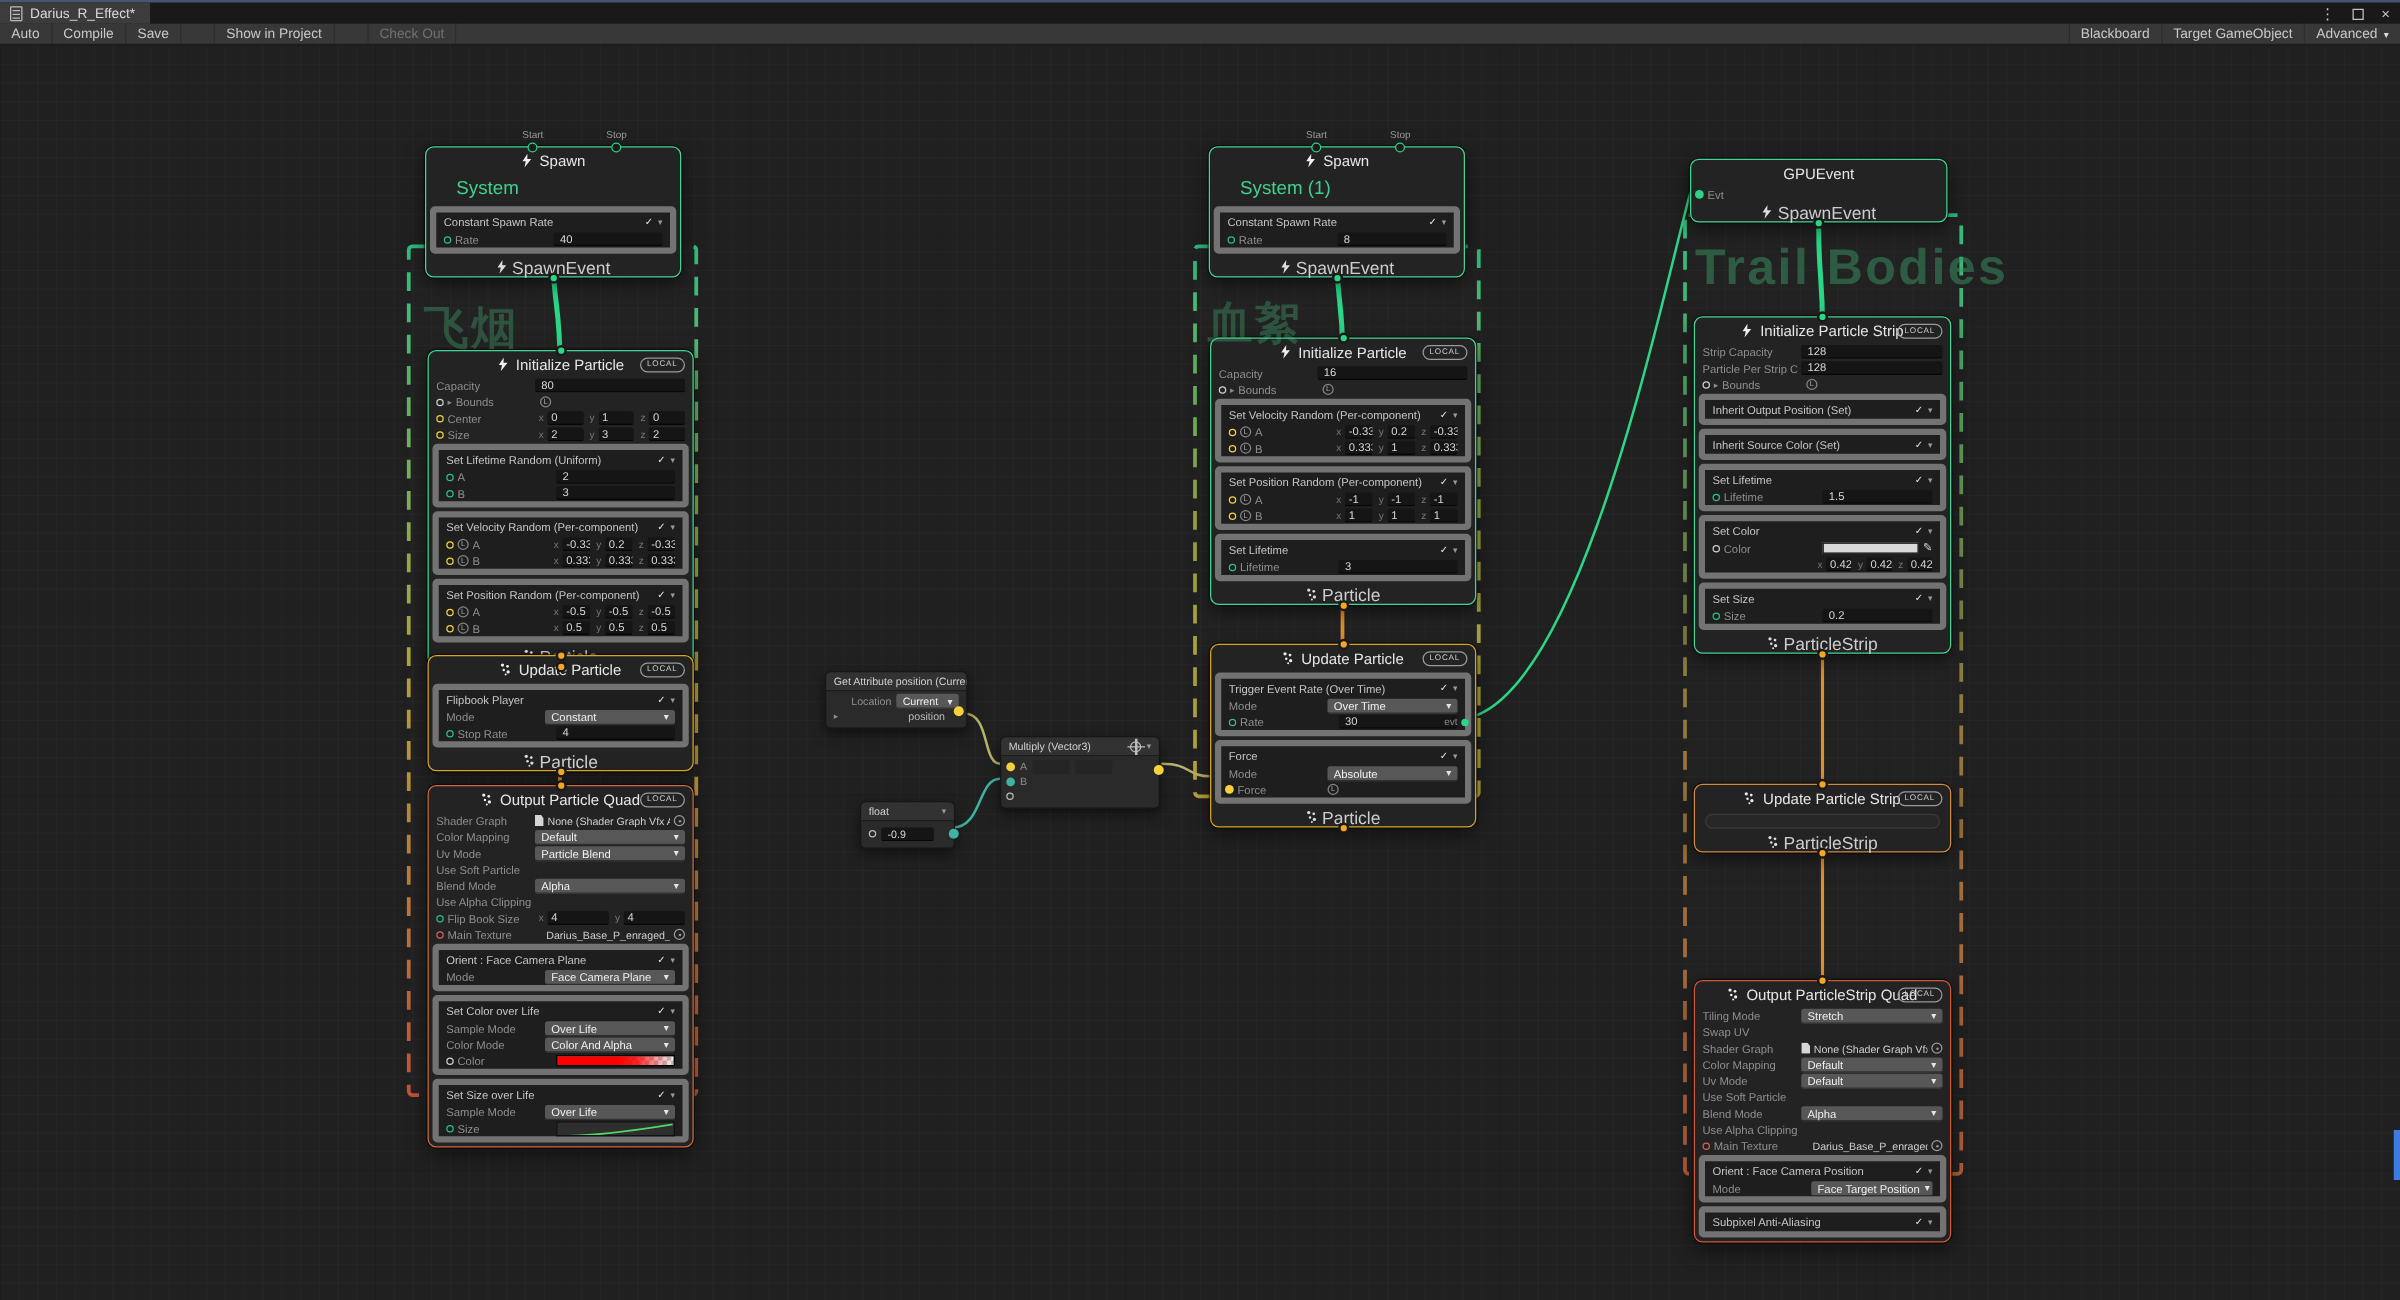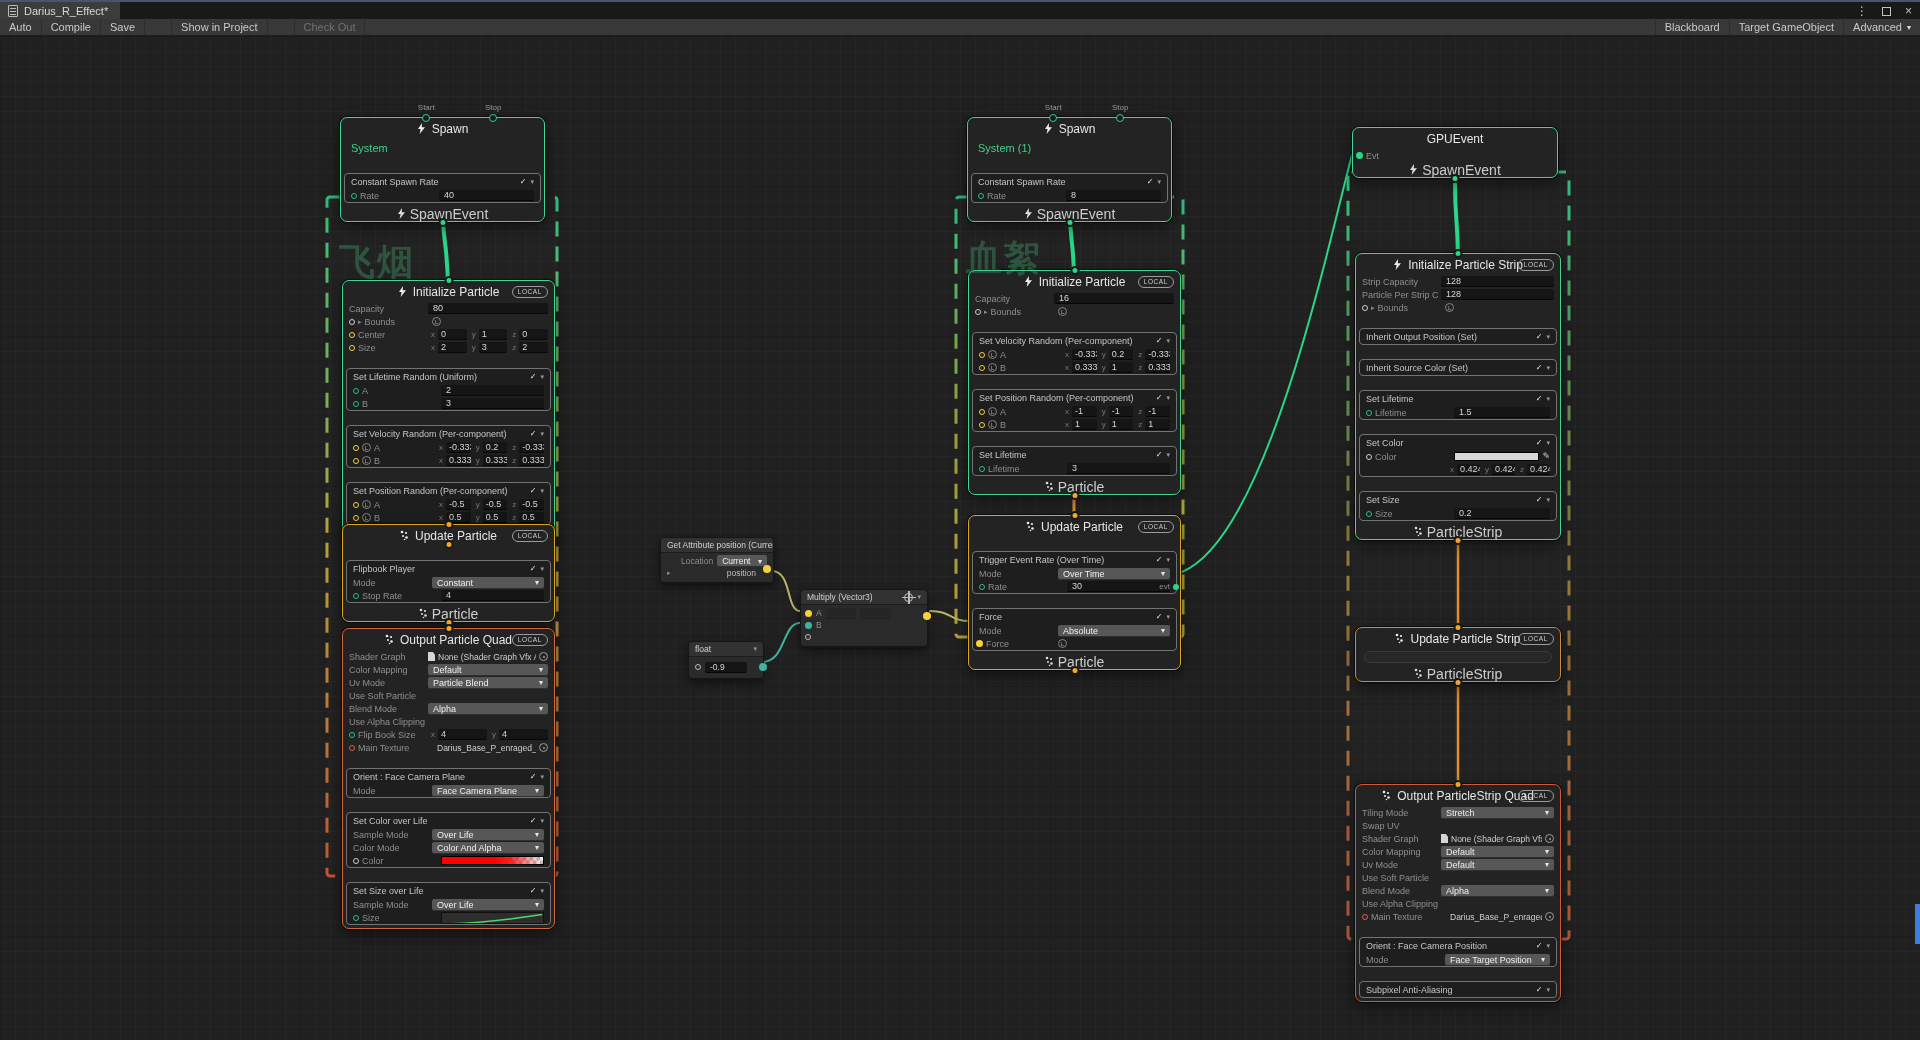--- a/index.html
+++ b/index.html
@@ -32,22 +32,22 @@
     background-size:15px 15px,15px 15px,150px 150px,150px 150px; }
   #gsvg,#esvg { position:absolute; left:0; top:0; width:1920px; height:1004px; }
   .grouplabel { position:absolute; font-weight:700; pointer-events:none; letter-spacing:2px; }
   
   .node { position:absolute; border:1.5px solid #555; border-radius:7px; background:#232323;
     box-shadow:0 0 0 1px rgba(0,0,0,.55), 0 5px 16px rgba(0,0,0,.5); font-size:9px; color:#a8a8a8; }
   .ntitle { height:21px; display:flex; align-items:center; justify-content:center; gap:6px;
     color:#e6e6e6; font-size:12px; position:relative; }
   .badge { position:absolute; right:6px; top:5px; font-size:6.5px; letter-spacing:.6px; color:#cfcfcf;
     border:1px solid #9a9a9a; border-radius:7px; padding:1px 5px; line-height:8px; }
-  .sysrow { color:#3fd08d; font-size:11px; padding:3px 10px 5px; }
-  .block { background:#1e1e1e; border:1px solid #737373; border-radius:4px; margin:14px 3px 3px; }
+  .sysrow { color:#3fd08d; font-size:15px; padding:3px 24px 5px; }
+  .block { background:#1e1e1e; border:5px solid #737373; border-radius:4px; margin:1px 3px 3px; }
   .bhead { height:15px; display:flex; align-items:center; padding:0 6px; color:#c6c6c6; font-size:9px; gap:4px; }
   .flexsp { flex:1; }
   .chk { color:#e8e8e8; font-size:8px; } .chev { color:#9a9a9a; font-size:7px; }
   .row { height:13px; display:flex; align-items:center; padding:0 6px; gap:3px; position:relative; }
   .lbl { color:#8f8f8f; flex:0 0 auto; width:76px; overflow:hidden; white-space:nowrap; }
   .lbl.auto { width:auto; }
   .fld { flex:1; height:11px; background:#151515; border-radius:2px; color:#d6d6d6;
     display:flex; align-items:center; padding:0 5px; border-bottom:1px solid #060606; overflow:hidden; white-space:nowrap; }
   .axis { color:#787878; font-size:8px; margin-left:2px; }
   .vfld { flex:1; min-width:0; height:11px; background:#151515; border-radius:2px; color:#d6d6d6;
@@ -1014,13 +1014,14 @@
             <span class="ring" style="border-color: rgb(187, 187, 187);"></span>
             <span class="fld" style="max-width: 42px;">-0.9</span>
             <span class="opout" style="background: rgb(63, 179, 161);"></span>
           </div>
         </div>
       </div>
     </div>
   <div class="scrollthumb"></div>
 <div class="grouplabel" style="left: 339px; top: 202px; font-size: 36px; color: rgba(72, 190, 126, 0.32);">飞烟</div>
     <div class="grouplabel" style="left: 966px; top: 198px; font-size: 36px; color: rgba(72, 190, 126, 0.32);">血絮</div>
+    <div class="grouplabel" style="left: 1356px; top: 156px; font-size: 40px; color: rgba(58, 150, 100, 0.5);">Trail Bodies</div>
   </div>
 
 </body></html>

